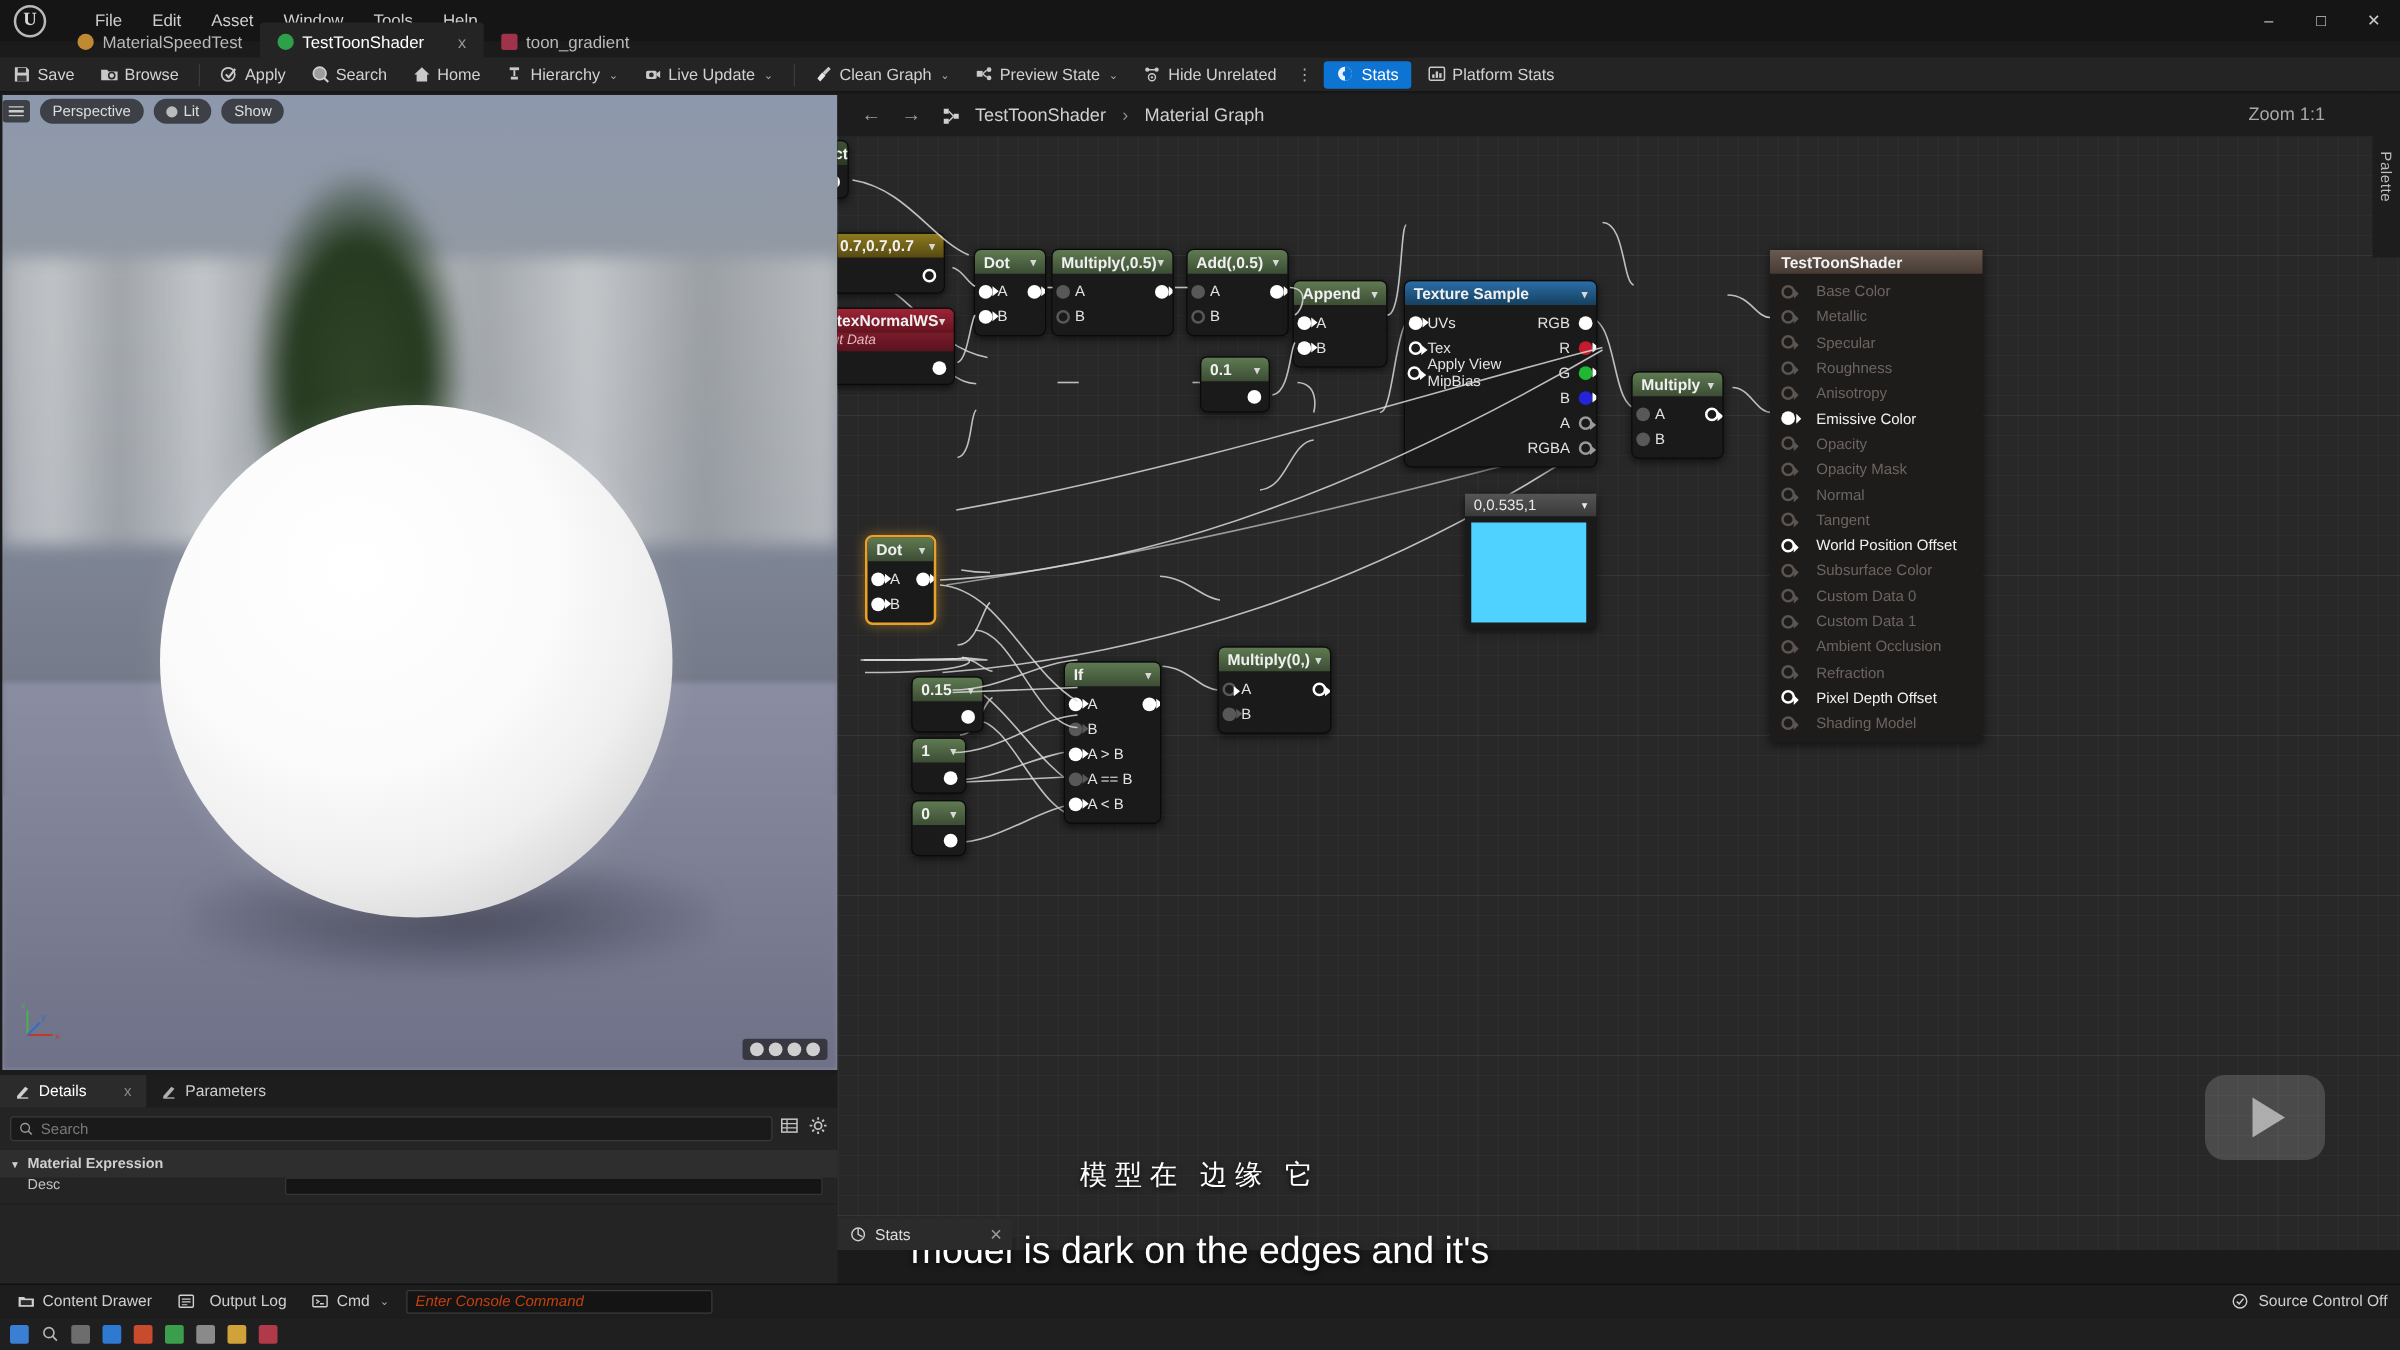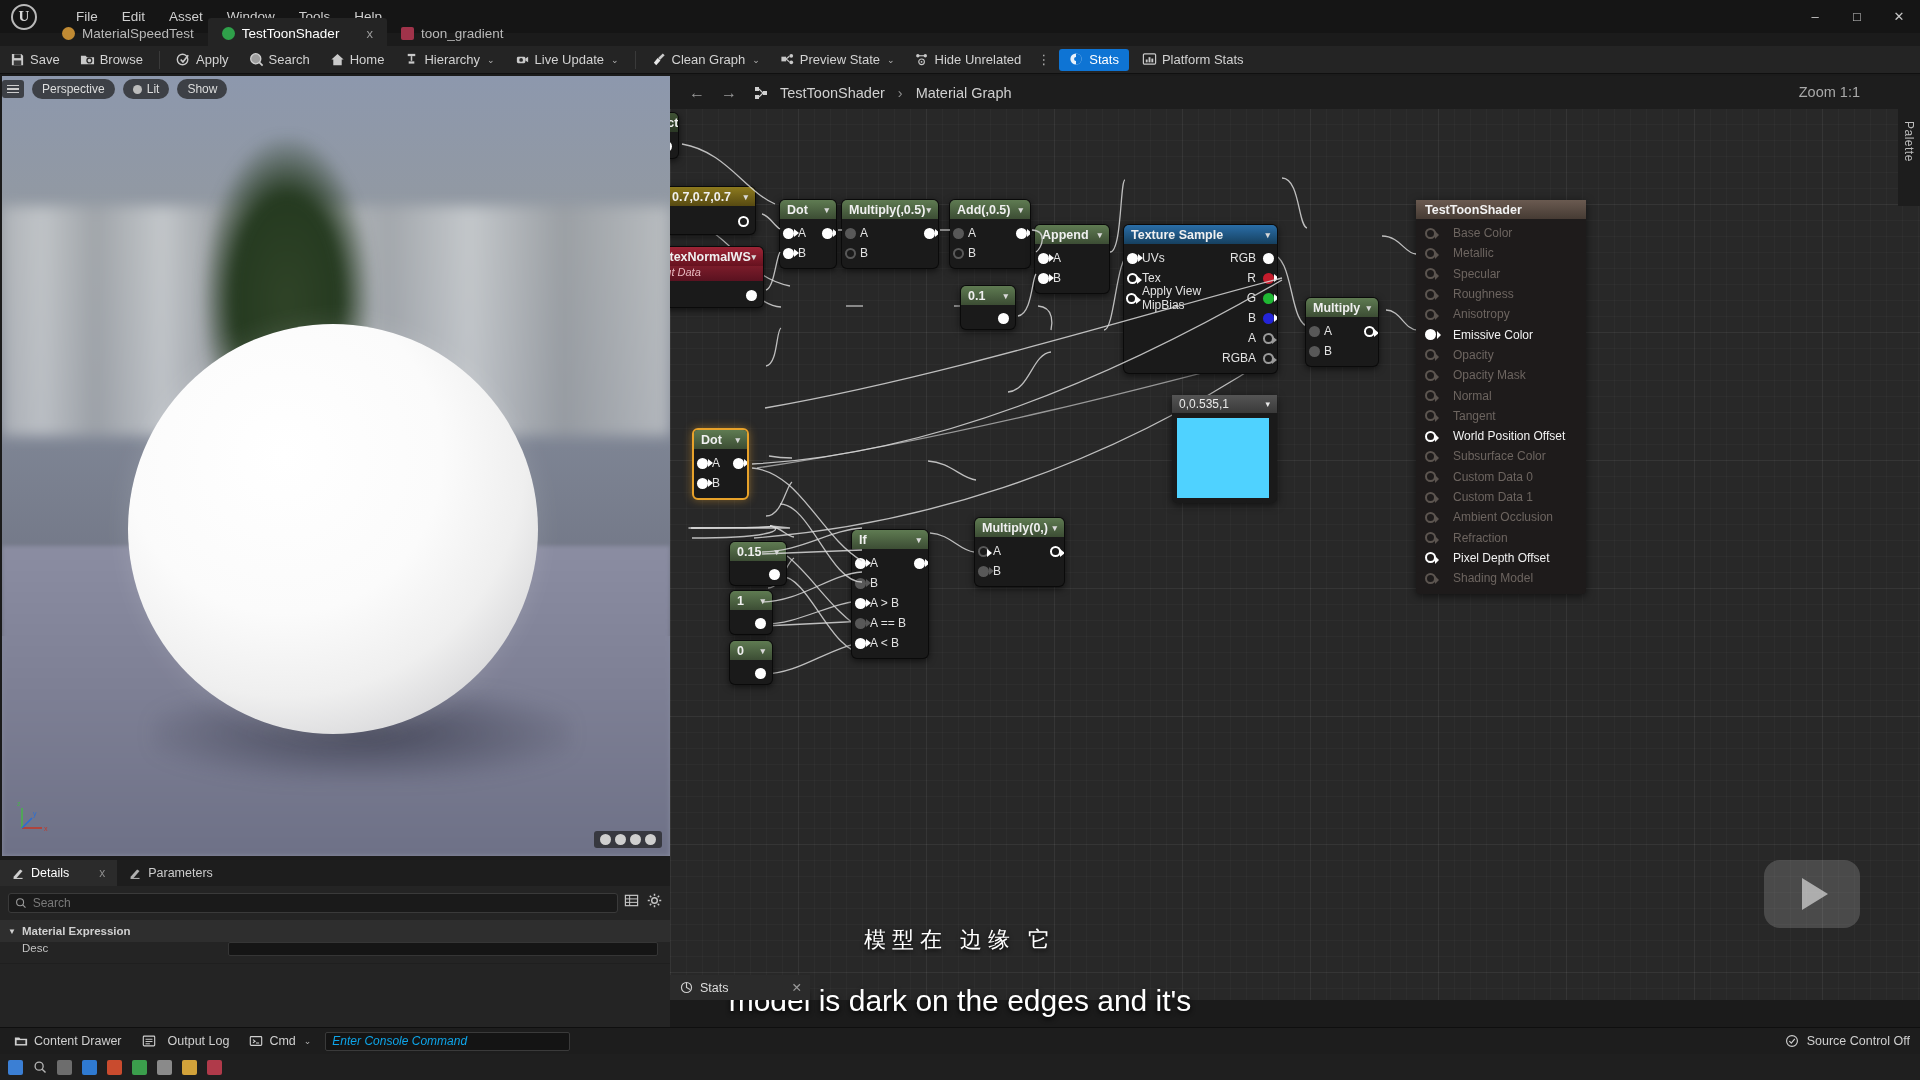--- a/index.html
+++ b/index.html
@@ -282,21 +282,21 @@
   
   .statusbar {
     position:absolute; left:0; bottom:26px; width:1920px; height:27px;
     background:#1d1d1d; display:flex; align-items:center; gap:0px; padding-left:4px;
     border-top:1px solid #0f0f0f;
   }
   .sb-btn { display:flex; align-items:center; gap:6px; height:22px; padding:0 10px;
             font-size:12.5px; color:#cfcfcf; }
   .sb-cmd { width:245px; height:19px; background:#141414; border:1px solid #3a3a3a;
             border-radius:2px; display:flex; align-items:center; padding:0 6px;
-            font-size:12px; color:#0ea5e9; font-style:italic; margin-left:4px; }
+            font-size:12px; color:#c2410c; font-style:italic; margin-left:4px; }
   .sb-right { position:absolute; right:10px; display:flex; align-items:center; gap:8px;
               font-size:12.5px; color:#cfcfcf; }
 
   
   .taskbar {
     position:absolute; left:0; bottom:0; width:1920px; height:26px;
     background:#1f1f1f; display:flex; align-items:center; gap:10px; padding-left:8px;
   }
   .tb-sq { width:15px; height:15px; border-radius:2px; display:inline-block; }
 

